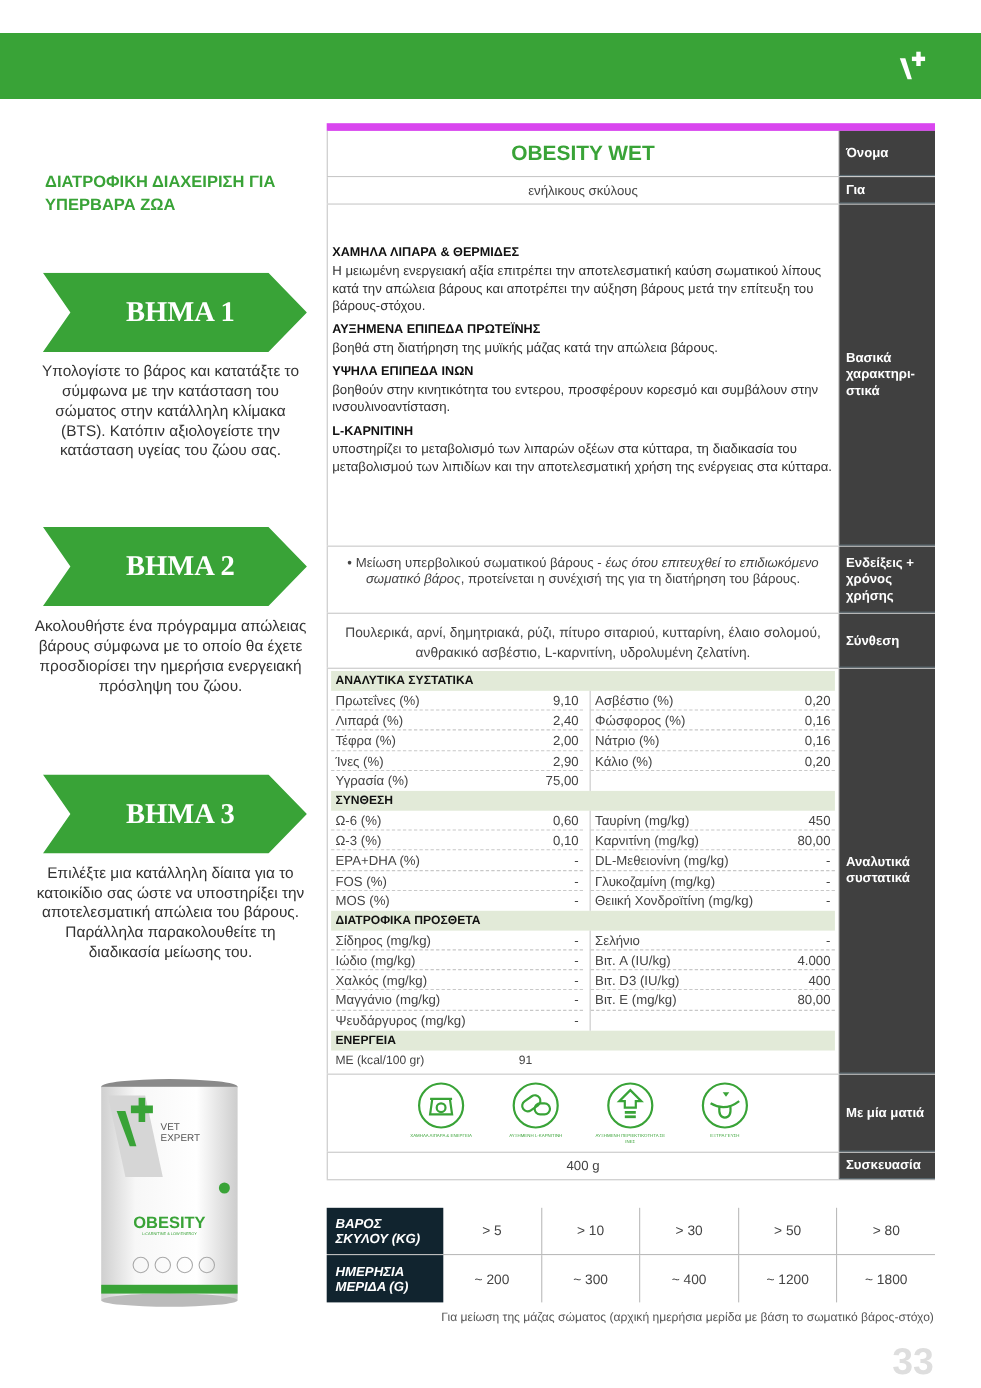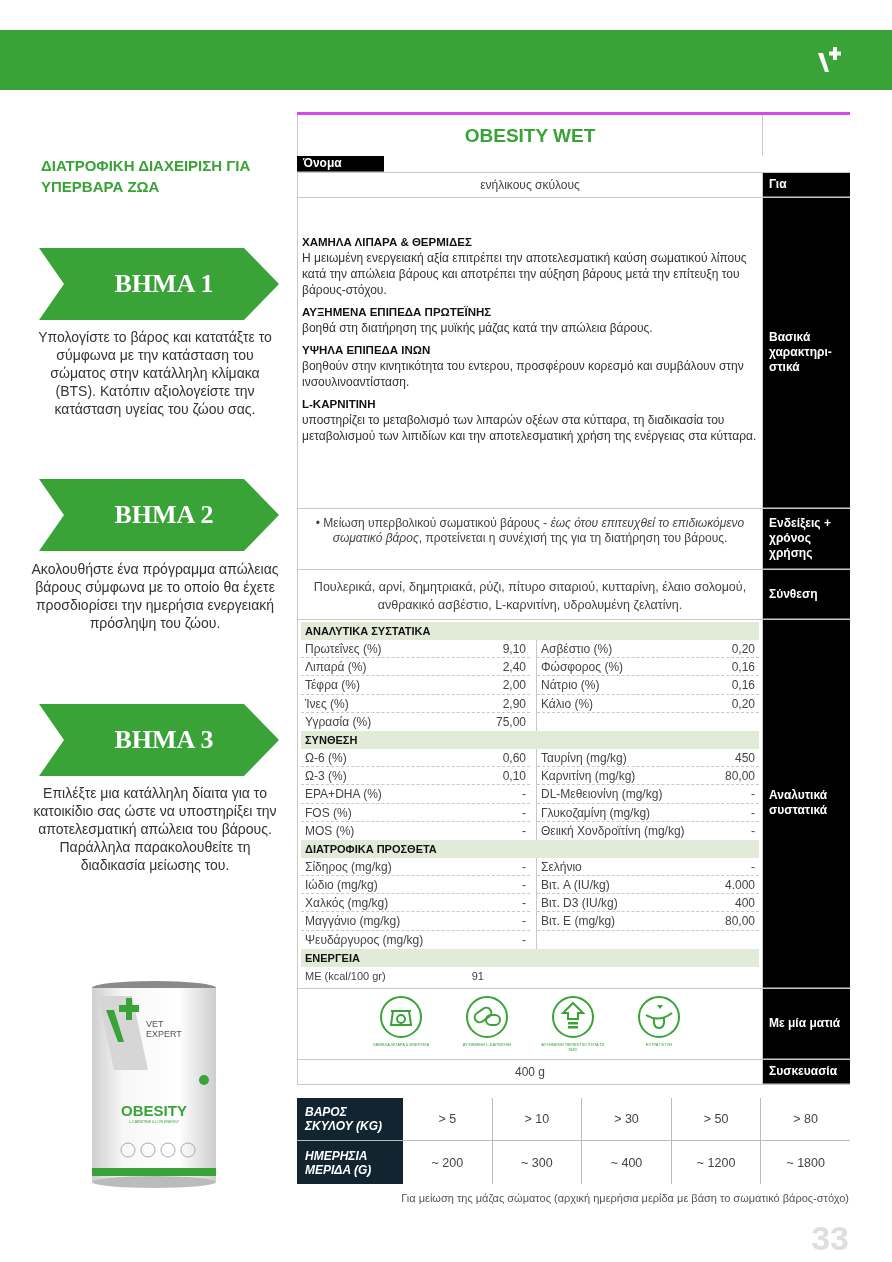--- a/index.html
+++ b/index.html
@@ -15,22 +15,22 @@
   .step svg { position: absolute; left: 0; top: 0; }
   .step .step-label { position: absolute; left: 0; top: 0; width: 100%; height: 100%; display: flex; align-items: center; justify-content: center; color: #fff; font-weight: bold; font-size: 26px; padding-left: 10px; font-family: Liberation Serif, serif; }
   .step-text { position: absolute; left: 30px; width: 250px; text-align: center; font-size: 14px; line-height: 18px; color: #333; }
 
   .can { position: absolute; left: 88px; top: 980px; width: 132px; height: 210px; }
 
   
   .main { position: absolute; left: 297px; top: 112px; width: 553px; }
   .row { display: flex; border-bottom: 1px solid #c8c8c8; }
   .row .content { width: 466px; border-left: 1px solid #c8c8c8; border-right: 1px solid #c8c8c8; }
-  .row .label { width: 87px; background: #000000; color: #fff; font-weight: bold; font-size: 12px; line-height: 15px; padding: 0 6px; display: flex; align-items: center; border-bottom: 1px solid #5a6a72; }
-  .row:first-child { border-top: 3px solid #d946ef; flex-direction: column; }
+  .row .label { width: 87px; background: #404040; color: #fff; font-weight: bold; font-size: 12px; line-height: 15px; padding: 0 6px; display: flex; align-items: center; border-bottom: 1px solid #5a6a72; }
+  .row:first-child { border-top: 7px solid #d946ef; }
 
   .product-name { color: #39a337; font-weight: bold; font-size: 19px; text-align: center; height: 41px; display: flex; align-items: center; justify-content: center; }
   .center-text { text-align: center; font-size: 12px; color: #444; line-height: 15px; display: flex; align-items: center; justify-content: center; }
   .features { padding: 36px 4px 0 4px; height: 310px; font-size: 12px; line-height: 16px; color: #333; }
   .features h4 { font-size: 11.5px; font-weight: bold; color: #111; margin-top: 6px; }
   .features h4:first-child { margin-top: 0; }
 
   .composition { font-size: 12.5px; line-height: 18px; padding: 8px 10px; text-align: center; color: #444; height: 49px; }
 
   .analytics { padding: 2px 3px 3px 3px; }

